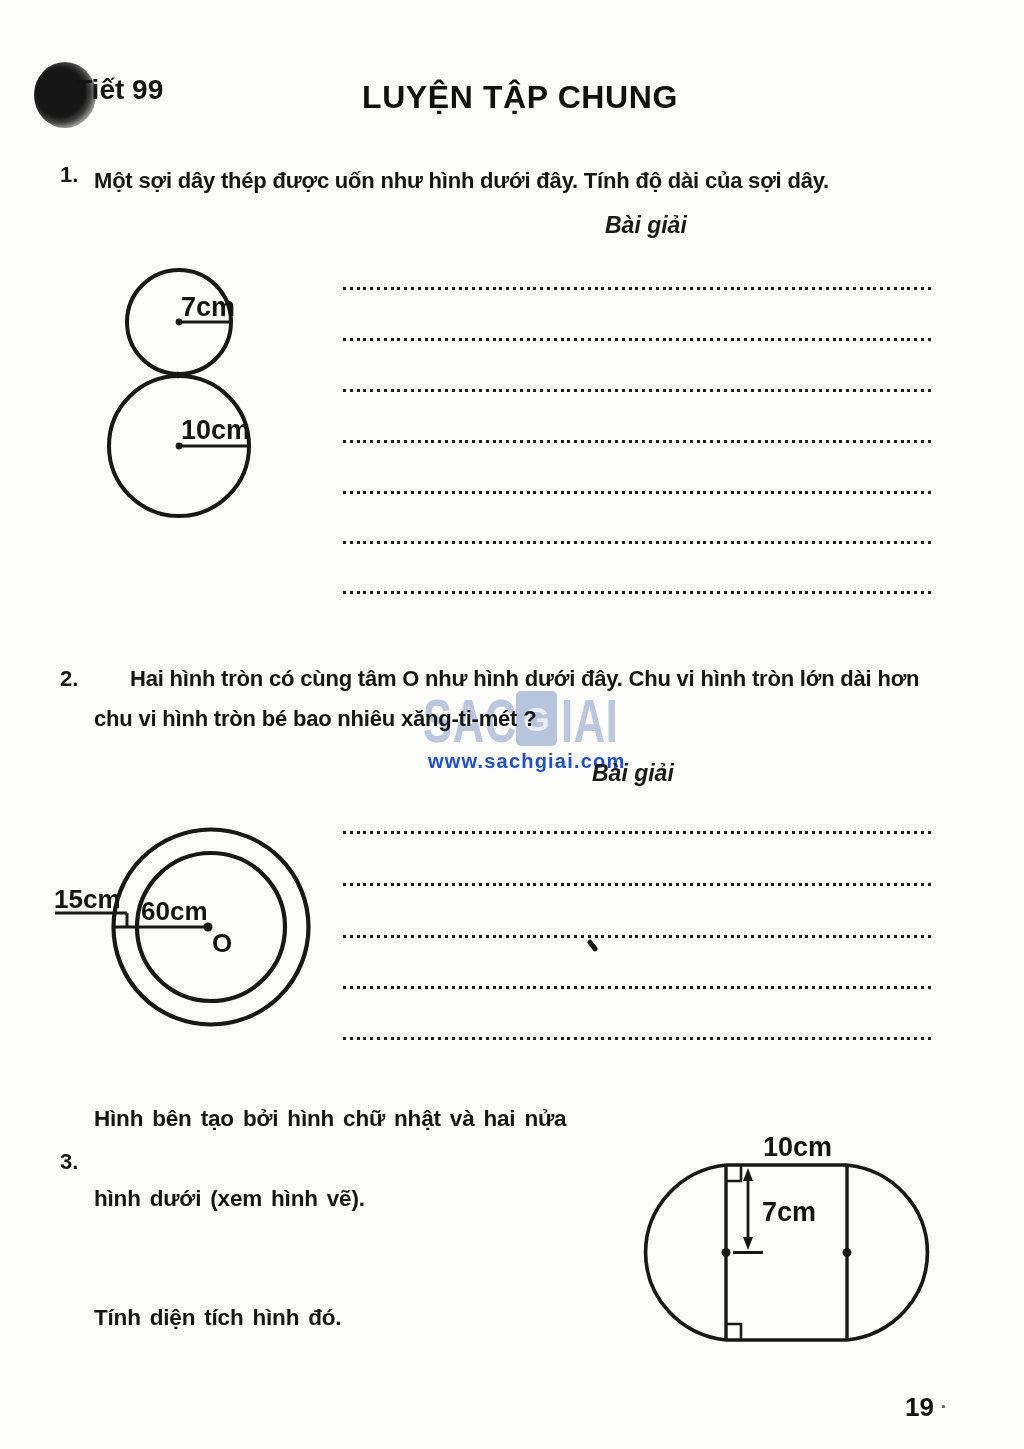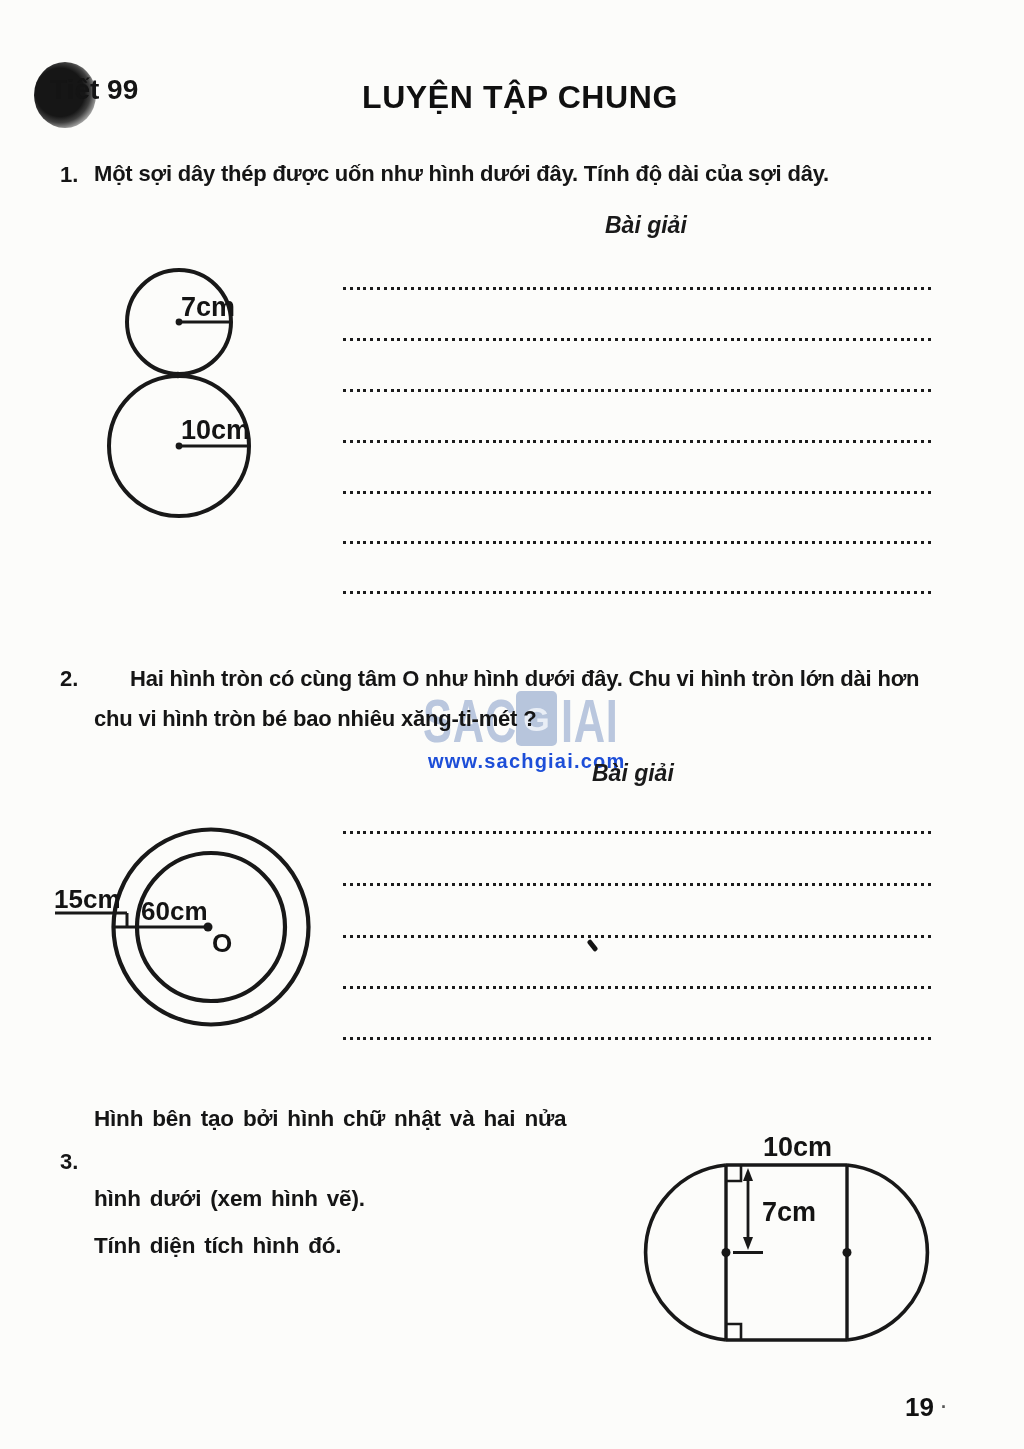--- a/index.html
+++ b/index.html
@@ -37,25 +37,25 @@
     width:5px;height:13px;background:#141414;border-radius:2px;
     transform:rotate(-38deg);
   }
   svg text{font-family:"Liberation Sans",sans-serif;font-weight:700;fill:#141414;}
   svg .stroke{stroke:#181818;fill:none;}
 </style>
 </head>
 <body>
 
 <div class="abs blob" style="left:34px;top:62px;"></div>
-<div class="abs lesson-label" style="left:50px;top:74px;">Tiết 99</div>
+<div class="abs lesson-label" style="left:75px;top:74px;">Tiết 99</div>
 <div class="abs page-title" style="left:362px;top:79px;">LUYỆN TẬP CHUNG</div>
 
 <div class="abs num" style="left:60px;top:162px;">1.</div>
-<div class="abs body-text" style="left:94px;top:161px;">Một sợi dây thép được uốn như hình dưới đây. Tính độ dài của sợi dây.</div>
+<div class="abs body-text" style="left:94px;top:168px;">Một sợi dây thép được uốn như hình dưới đây. Tính độ dài của sợi dây.</div>
 <div class="abs solution-heading" style="left:605px;top:212px;">Bài giải</div>
 
 <svg class="abs" style="left:95px;top:263px;" width="170" height="262" viewBox="0 0 170 262">
   <circle class="stroke" cx="84" cy="59" r="52" stroke-width="4"></circle>
   <circle class="stroke" cx="84" cy="183" r="70" stroke-width="4"></circle>
   <circle cx="83" cy="112" r="3.2" fill="#181818"></circle>
   <line class="stroke" x1="84" y1="59" x2="135" y2="59" stroke-width="3.2"></line>
   <circle cx="84" cy="59" r="3.4" fill="#181818"></circle>
   <text x="86" y="53" font-size="27">7cm</text>
   <line class="stroke" x1="84" y1="183" x2="152" y2="183" stroke-width="3.2"></line>
@@ -99,21 +99,21 @@
 <div class="abs dots" style="left:343px;top:831px;width:592px;"></div>
 <div class="abs dots" style="left:343px;top:883px;width:592px;"></div>
 <div class="abs dots" style="left:343px;top:935px;width:592px;"></div>
 <div class="abs dots" style="left:343px;top:986px;width:592px;"></div>
 <div class="abs dots" style="left:343px;top:1037px;width:592px;"></div>
 <div class="abs stray" style="left:590px;top:939px;"></div>
 
 <div class="abs num" style="left:60px;top:1149px;">3.</div>
 <div class="abs body-text p3-text" style="left:94px;top:1081px;margin-top:24px;">Hình bên tạo bởi hình chữ nhật và hai nửa</div>
 <div class="abs body-text p3-text" style="left:94px;top:1185px;">hình dưới (xem hình vẽ).</div>
-<div class="abs body-text p3-text" style="left:94px;top:1232px;">Tính diện tích hình đó.</div>
+<div class="abs body-text p3-text" style="left:94px;top:1304px;">Tính diện tích hình đó.</div>
 
 <svg class="abs" style="left:622px;top:1125px;" width="340" height="230" viewBox="0 0 340 230">
   <text x="141" y="31" font-size="27">10cm</text>
   <path class="stroke" d="M 104 40 A 90 88 0 0 0 104 215" stroke-width="3.6"></path>
   <path class="stroke" d="M 225 40 A 90 88 0 0 1 225 215" stroke-width="3.6"></path>
   <line class="stroke" x1="104" y1="40" x2="225" y2="40" stroke-width="3.6"></line>
   <line class="stroke" x1="104" y1="215" x2="225" y2="215" stroke-width="3.6"></line>
   <line class="stroke" x1="104" y1="40" x2="104" y2="215" stroke-width="3.4"></line>
   <line class="stroke" x1="225" y1="40" x2="225" y2="215" stroke-width="3.4"></line>
   <polyline class="stroke" points="119,40 119,56 104,56" stroke-width="2.6"></polyline>

